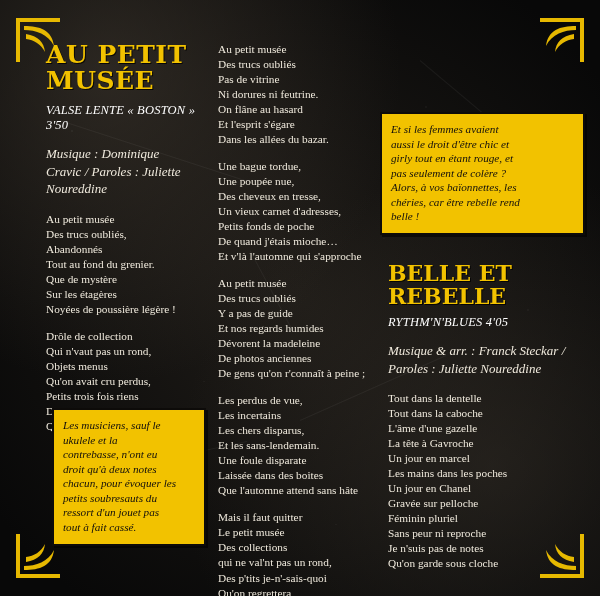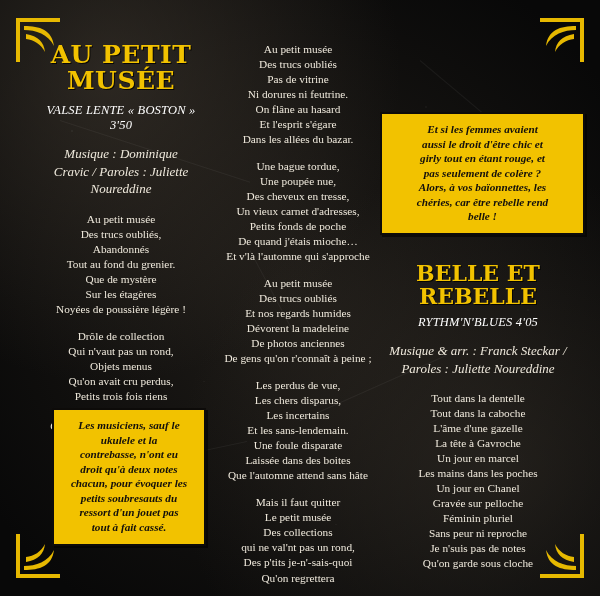--- a/index.html
+++ b/index.html
@@ -38,21 +38,21 @@
   .s4{left:110px;top:470px;width:140px;height:1px;transform:rotate(-12deg);}
   .s5{left:250px;top:250px;width:90px;height:1px;transform:rotate(62deg);}
 
   
   .corner{position:absolute;width:48px;height:48px;opacity:.95;}
   .c-tl{left:14px;top:16px;}
   .c-tr{right:14px;top:16px;transform:scaleX(-1);}
   .c-bl{left:14px;bottom:16px;transform:scaleY(-1);}
   .c-br{right:14px;bottom:16px;transform:scale(-1,-1);}
 
-  .content{position:absolute;inset:0;text-align:center;}
+  .content{position:absolute;inset:0;}
 
   .col{position:absolute;color:#efe9dc;}
   .col-left{left:46px;top:42px;width:150px;}
   .col-mid{left:218px;top:42px;width:160px;}
   .col-right{left:388px;top:42px;width:180px;}
 
   .title{
     font-family:"DejaVu Serif", serif;
     color:#f2c200;
     font-weight:bold;
@@ -90,21 +90,21 @@
     color:#120f0c;
     border:2px solid #0d0b09;
     box-shadow:2px 2px 0 rgba(0,0,0,.55);
     font-style:italic;
     font-size:11.2px;
     line-height:1.3;
     padding:8px 9px 9px 9px;
   }
   .yb-left{left:52px;top:408px;width:132px;}
   .yb-right{left:380px;top:112px;width:183px;}
-  .yellowbox div{white-space:pre;font-weight:bold;}
+  .yellowbox div{white-space:pre;}
 
   .r-title{
     font-family:"DejaVu Serif", serif;
     color:#f2c200;
     font-weight:bold;
     font-size:22px;
     line-height:1.05;
     text-shadow:1px 1px 0 rgba(0,0,0,.8);
     margin:0 0 7px 0;
   }
@@ -197,29 +197,30 @@
       <div>Une poupée nue,</div>
       <div>Des cheveux en tresse,</div>
       <div>Un vieux carnet d'adresses,</div>
       <div>Petits fonds de poche</div>
       <div>De quand j'étais mioche…</div>
       <div>Et v'là l'automne qui s'approche</div>
     </div>
     <div class="verse">
       <div>Au petit musée</div>
       <div>Des trucs oubliés</div>
+      <div>Y a pas de guide</div>
       <div>Et nos regards humides</div>
       <div>Dévorent la madeleine</div>
       <div>De photos anciennes</div>
       <div>De gens qu'on r'connaît à peine ;</div>
     </div>
     <div class="verse">
       <div>Les perdus de vue,</div>
+      <div>Les incertains</div>
       <div>Les chers disparus,</div>
-      <div>Les incertains</div>
       <div>Et les sans-lendemain.</div>
       <div>Une foule disparate</div>
       <div>Laissée dans des boites</div>
       <div>Que l'automne attend sans hâte</div>
     </div>
     <div class="verse">
       <div>Mais il faut quitter</div>
       <div>Le petit musée</div>
       <div>Des collections</div>
       <div>qui ne val'nt pas un rond,</div>

